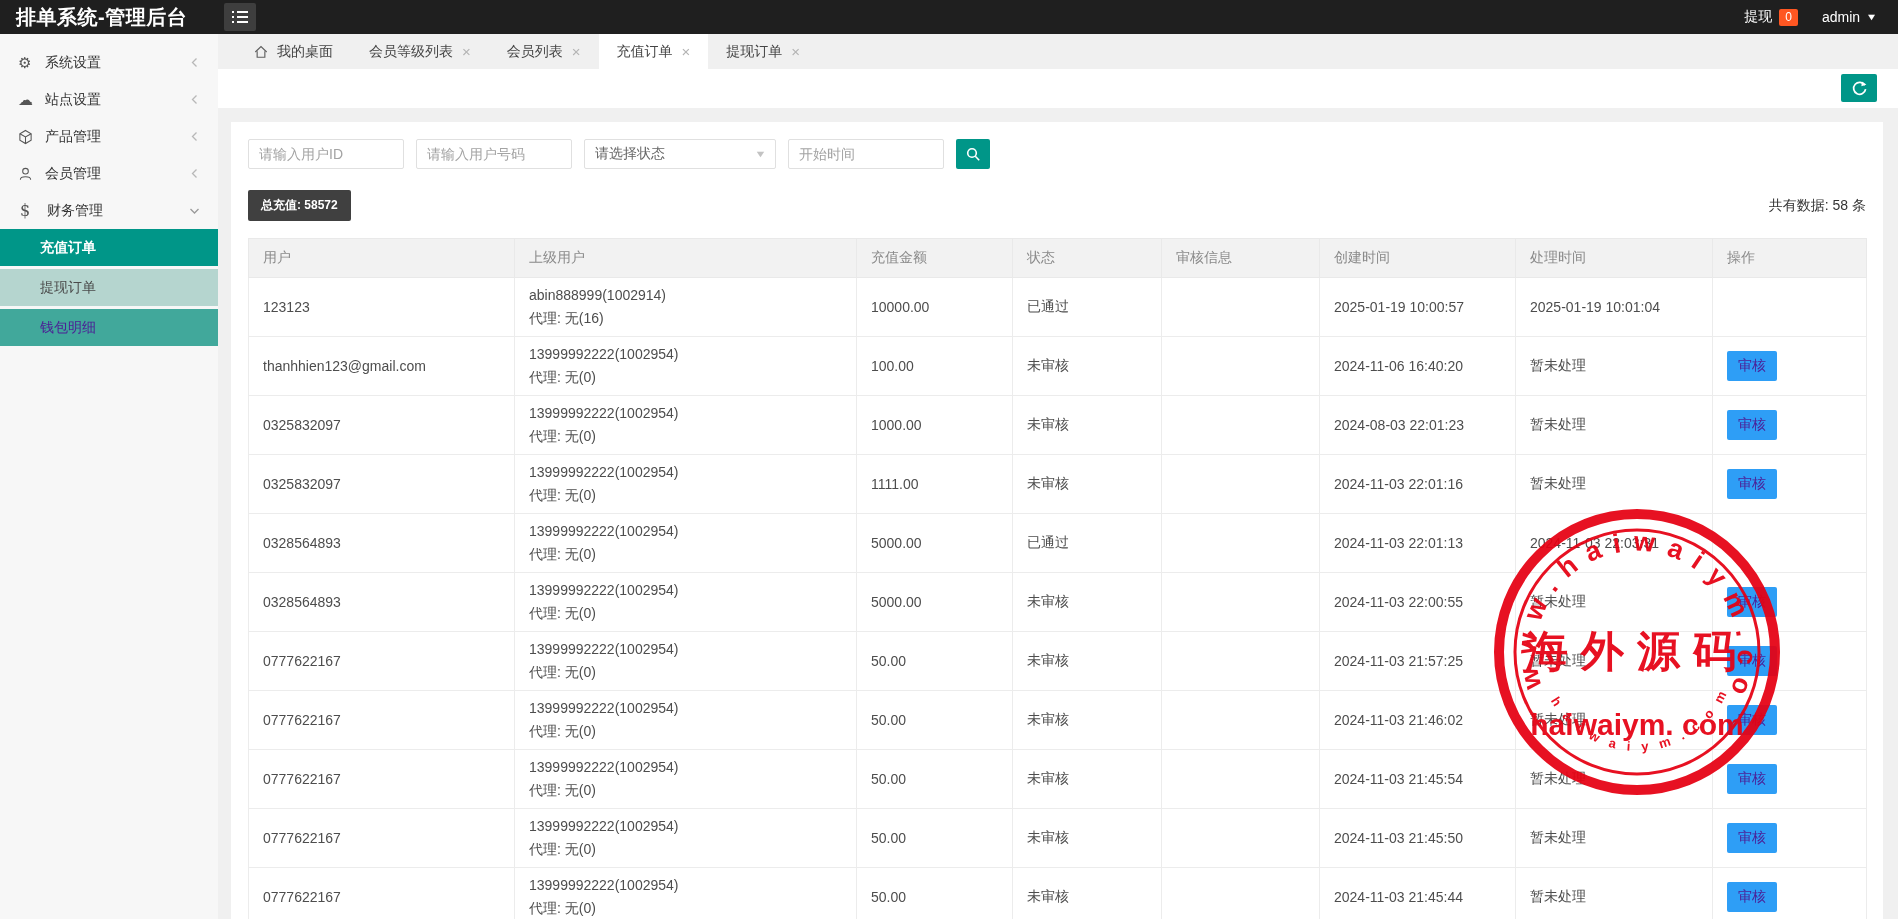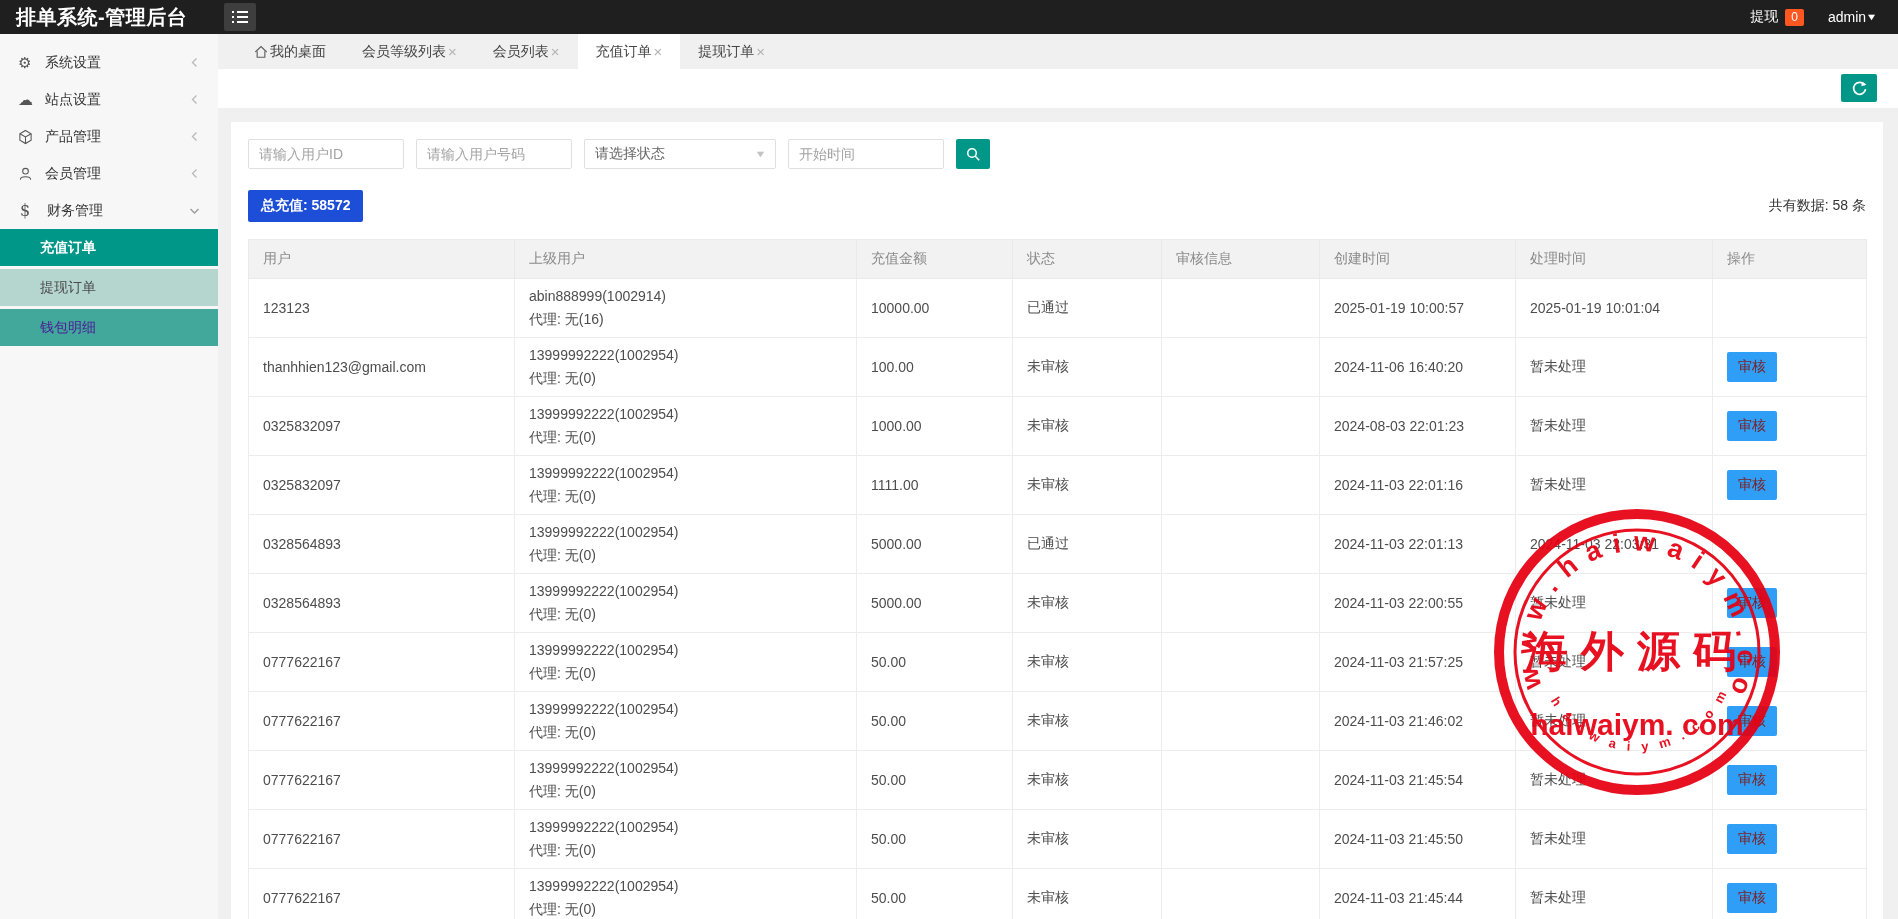--- a/index.html
+++ b/index.html
@@ -14,40 +14,40 @@
   .topbar-title{color:#fff;font-size:20px;font-weight:bold;padding-left:16px;width:194px;
     white-space:nowrap;letter-spacing:.5px}
   .hamburger{width:32px;height:28px;background:#3e3e3e;border-radius:2px;margin-left:14px;
     display:flex;flex-direction:column;justify-content:center;gap:3px;padding:0 8px;box-sizing:border-box;cursor:pointer}
   .hamburger .row{display:flex;align-items:center;gap:3px}
   .hamburger .dot{width:2px;height:2px;background:#fff}
   .hamburger .bar{width:11px;height:2px;background:#fff}
   .topbar-right{margin-left:auto;display:flex;align-items:center;gap:24px;padding-right:22px}
   .withdraw{display:flex;align-items:center;gap:7px;color:#fff;font-size:14px;cursor:pointer}
   .badge{background:#ff5722;color:#fff;font-size:12px;line-height:17px;padding:0 6px;border-radius:2px}
-  .userbox{display:flex;align-items:center;gap:1px;color:#fff;font-size:14px;cursor:pointer}
+  .userbox{display:flex;align-items:center;gap:7px;color:#fff;font-size:14px;cursor:pointer}
   .caret{font-size:9px;color:#fff;transform:scaleX(1.3)}
   
   .sidebar{position:absolute;top:34px;left:0;width:218px;bottom:0;background:#f7f7f7;
     padding-top:10px;box-sizing:border-box;z-index:20}
   .side-item{height:37px;display:flex;align-items:center;padding:0 18px;color:#333;
     font-size:14px;cursor:pointer}
   .side-item .ico{width:27px;color:#555;font-size:15px;display:flex;align-items:center}
   .side-item .ico.dollar{font-size:16px;font-family:"DejaVu Serif",serif;padding-left:2px}
   .side-item .lbl{flex:1}
   .side-item .chev{color:#b8b8b8;display:flex;align-items:center}
   .sub-item{height:37px;display:flex;align-items:center;padding-left:40px;font-size:14px;
     cursor:pointer;margin-bottom:3px}
   .sub-active{background:#009688;color:#fff;font-weight:bold}
   .sub-light{background:#b5d5cf;color:#4a4a4a}
   .sub-mid{background:#41a89b;color:#4c1d95;margin-bottom:0}
   
   .main{position:absolute;left:218px;top:34px;right:0;bottom:0;background:#f0f0f0}
   .tabbar{height:35px;background:#f0f0f0;display:flex;align-items:stretch;padding-left:18px}
-  .tab{display:flex;align-items:center;gap:2px;padding:0 18px;font-size:14px;color:#444;
+  .tab{display:flex;align-items:center;gap:9px;padding:0 18px;font-size:14px;color:#444;
     cursor:pointer;white-space:nowrap}
   .tab.active{background:#fff}
   .tab .close{color:#b3b3b3;font-size:15px;line-height:1}
   .tab .home-ico{display:flex;align-items:center}
   .toolbar{height:39px;background:#fff;position:relative}
   .refresh-btn{position:absolute;right:21px;top:5px;width:36px;height:28px;background:#009688;
     border:none;border-radius:2px;display:flex;align-items:center;justify-content:center;cursor:pointer}
   
   .card{position:absolute;left:13px;right:15px;top:88px;height:840px;background:#fff;
     padding:17px;box-sizing:border-box}
@@ -55,32 +55,32 @@
   .f-input{width:156px;height:30px;border:1px solid #e0e0e0;border-radius:2px;padding:0 10px;
     font-size:14px;color:#666;box-sizing:border-box;font-family:"Liberation Sans",sans-serif;outline:none;background:#fff}
   .f-input::placeholder{color:#a3a3a3}
   .f-select{width:192px;height:30px;border:1px solid #e0e0e0;border-radius:2px;background:#fff;
     display:flex;align-items:center;justify-content:space-between;padding:0 10px;box-sizing:border-box;
     font-size:14px;color:#666;cursor:pointer}
   .f-select .sel-caret{color:#c3c3c3;font-size:9px;transform:scaleX(1.4)}
   .search-btn{width:34px;height:30px;background:#009688;border:none;border-radius:2px;
     display:flex;align-items:center;justify-content:center;cursor:pointer}
   .stats{margin-top:21px;display:flex;align-items:center}
-  .total-badge{background:#1d4ed8;color:#fff;font-size:14px;font-weight:bold;
+  .total-badge{background:#404040;color:#fff;font-size:12px;font-weight:bold;
     padding:7px 13px;border-radius:2px}
   .count{margin-left:auto;font-size:14px;color:#333}
   
   .table-wrap{margin-top:17px}
   table{width:100%;border-collapse:collapse;table-layout:fixed;font-size:14px;color:#4d4d4d}
   th{background:#f2f2f2;font-weight:normal;color:#8a8a8a;text-align:left;height:38px;
     padding:0 14px;border:1px solid #e9e9e9;font-size:14px}
   td{height:58px;padding:6px 14px;border:1px solid #ececec;vertical-align:middle;
     box-sizing:border-box}
   td .line{line-height:23px}
-  .audit-btn{background:#2e9ef6;color:#7f1d1d;border:none;border-radius:2px;font-size:14px;
+  .audit-btn{background:#2e9ef6;color:#4c1d95;border:none;border-radius:2px;font-size:14px;
     padding:6px 11px;cursor:pointer;font-family:"Liberation Sans",sans-serif}
   
   .stamp{position:absolute;left:1487px;top:502px;z-index:40;opacity:.93;pointer-events:none}
 </style>
 </head>
 <body>
 
 <header class="topbar">
   <div class="topbar-title">排单系统-管理后台</div>
   <div class="hamburger">

